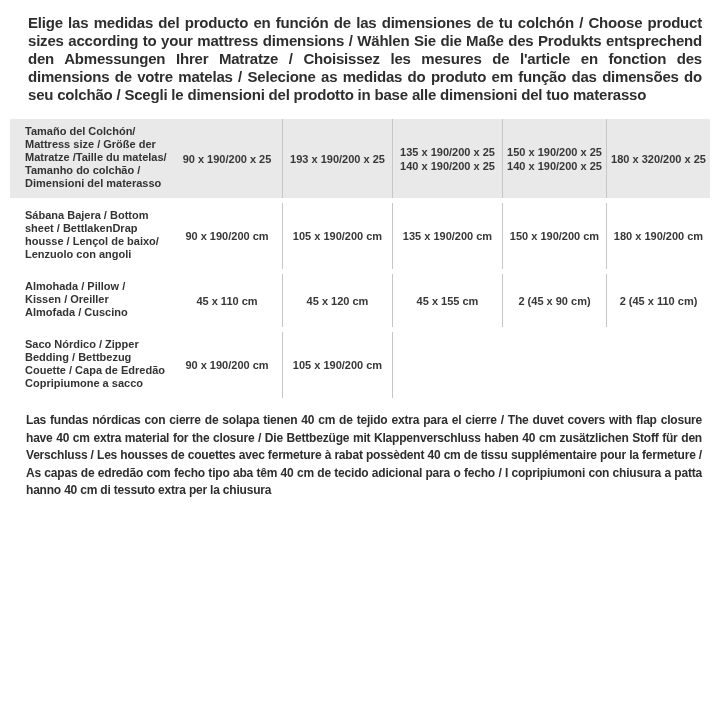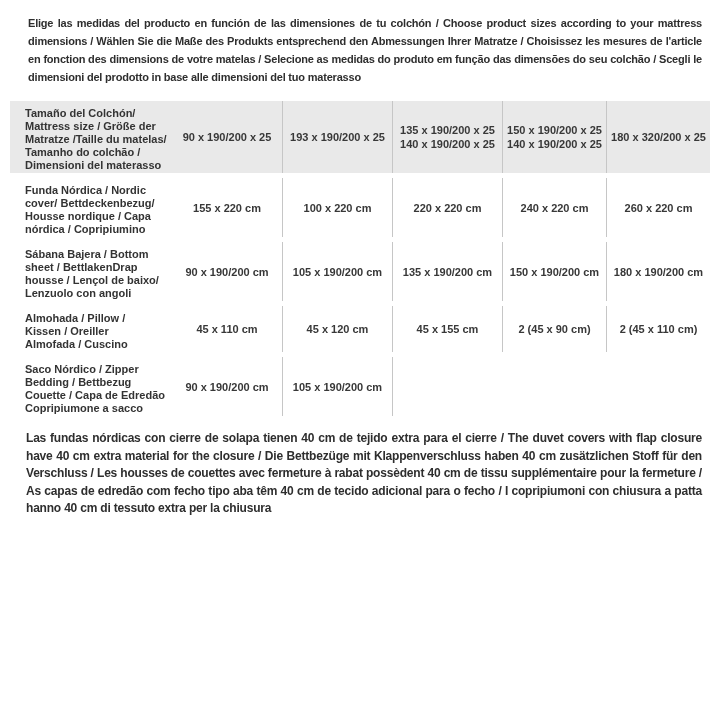--- a/index.html
+++ b/index.html
@@ -5,38 +5,38 @@
   html,body{margin:0;padding:0;}
   body{
     width:720px;height:720px;background:#ffffff;
     font-family:"Liberation Sans",sans-serif;
     font-weight:bold;color:#333333;overflow:hidden;
     -webkit-font-smoothing:antialiased;
   }
   .page{padding:12px 10px 0 10px;box-sizing:border-box;}
   .intro{
     margin:2px 8px 10px 18px;
-    font-size:11px;line-height:18px;
+    font-size:15px;line-height:18px;
     text-align:justify;color:#2e2e2e;letter-spacing:-0.2px;
   }
   table.size-table{
     border-collapse:separate;border-spacing:0 5px;
     width:700px;table-layout:fixed;
   }
   col.c-label{width:162px;}
   col.c-v0{width:110px;}
   col.c-v1{width:110px;}
   col.c-v2{width:110px;}
   col.c-v3{width:104px;}
   col.c-v4{width:104px;}
   tr.gray th, tr.gray td{background:var(--row-gray,#e9e9e9);}
   tr.white th, tr.white td{background:#ffffff;}
   th.product-label{
     text-align:left;vertical-align:middle;
-    padding:6px 2px 1px 15px;
+    padding:6px 2px 8px 15px;
     font-size:11px;line-height:13px;
     white-space:pre-line;font-weight:bold;color:#333333;
   }
   td.size-cell{
     text-align:center;vertical-align:middle;
     font-size:11px;line-height:14px;
     padding:4px 2px;white-space:pre-line;color:#383838;
   }
   td.sep{border-left:1px solid var(--line-gray,#c6c6c6);}
   .footnote{
@@ -70,31 +70,20 @@
 Dimensioni del materasso</th>
           <td class="size-cell">90 x 190/200 x 25</td>
           <td class="size-cell sep">193 x 190/200 x 25</td>
           <td class="size-cell sep">135 x 190/200 x 25
 140 x 190/200 x 25</td>
           <td class="size-cell sep">150 x 190/200 x 25
 140 x 190/200 x 25</td>
           <td class="size-cell sep">180 x 320/200 x 25</td>
         </tr>
         <tr class="white">
-          <th class="product-label">Funda Nórdica / Nordic
-cover/ Bettdeckenbezug/
-Housse nordique / Capa
-nórdica / Copripiumino</th>
-          <td class="size-cell">155 x 220 cm</td>
-          <td class="size-cell sep">100 x 220 cm</td>
-          <td class="size-cell sep">220 x 220 cm</td>
-          <td class="size-cell sep">240 x 220 cm</td>
-          <td class="size-cell sep">260 x 220 cm</td>
-        </tr>
-        <tr class="white">
           <th class="product-label">Sábana Bajera / Bottom
 sheet / BettlakenDrap
 housse / Lençol de baixo/
 Lenzuolo con angoli</th>
           <td class="size-cell">90 x 190/200 cm</td>
           <td class="size-cell sep">105 x 190/200 cm</td>
           <td class="size-cell sep">135 x 190/200 cm</td>
           <td class="size-cell sep">150 x 190/200 cm</td>
           <td class="size-cell sep">180 x 190/200 cm</td>
         </tr>

